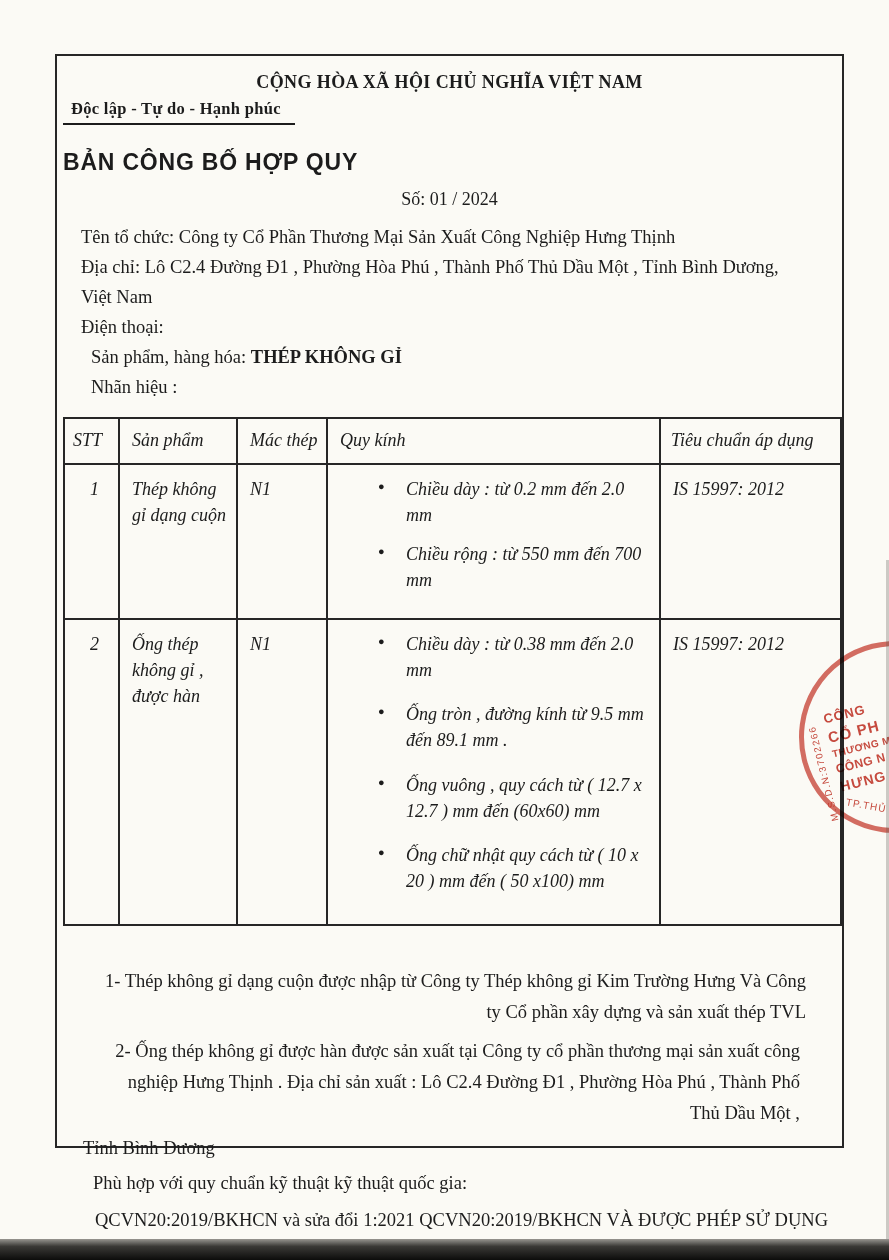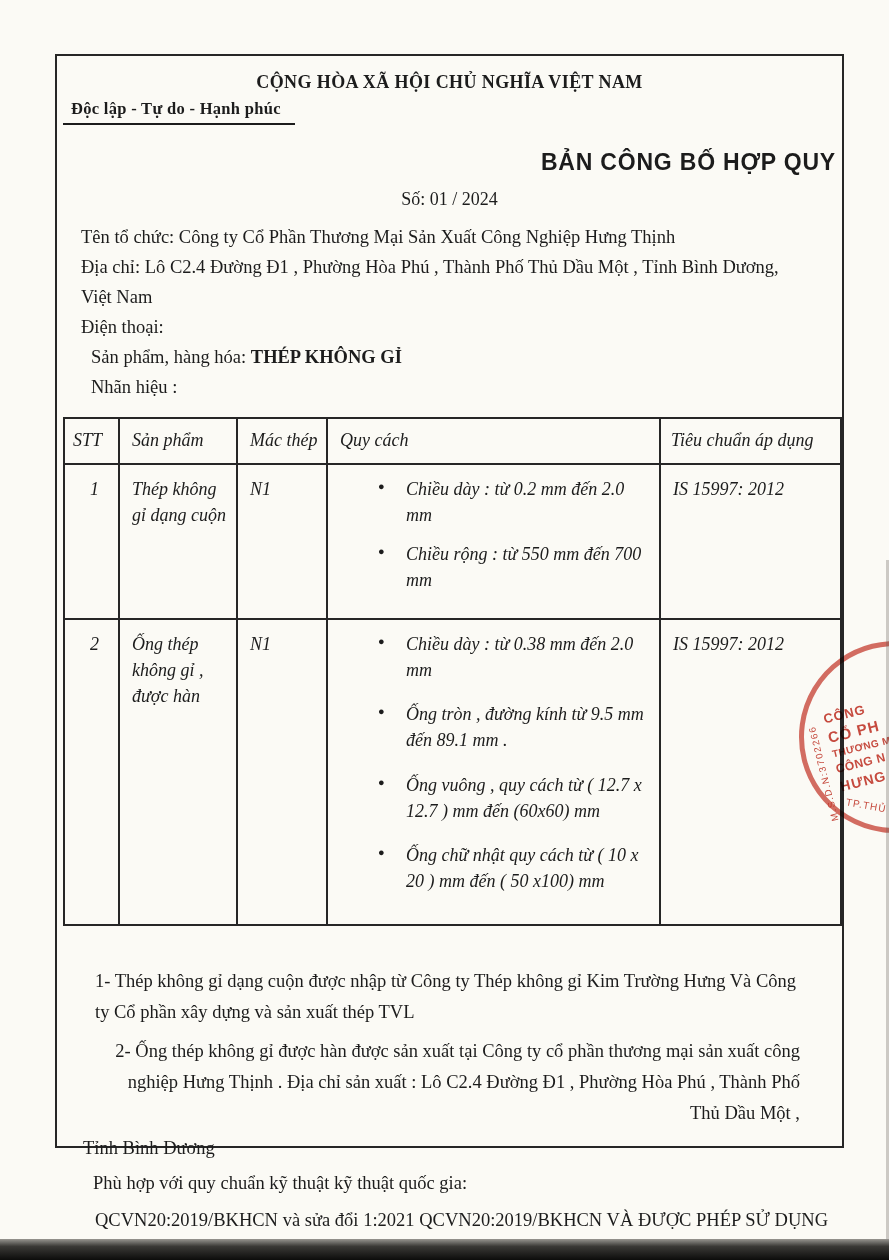--- a/index.html
+++ b/index.html
@@ -24,21 +24,21 @@
     font-size:18px; letter-spacing:0.4px;
     margin:4px 0 0 0;
   }
   .motto-wrap { text-align:left; margin-top:6px; }
   .motto {
     display:inline-block; font-weight:bold; font-size:16.5px;
     border-bottom:2px solid #1c1c1c; padding:0 14px 4px 8px;
     letter-spacing:0.3px;
   }
   .doc-title {
-    text-align:right;
+    text-align:left;
     font-family:"Liberation Sans", sans-serif;
     font-weight:bold; font-size:23px; letter-spacing:0.8px;
     margin-top:24px;
   }
   .doc-no { text-align:center; font-size:18px; margin-top:13px; }
   .para {
     font-size:18.5px; line-height:1.62;
     margin:0 28px 0 18px;
   }
   .para.first { margin-top:13px; }
@@ -64,21 +64,21 @@
   td.stt-cell { text-align:center; padding-left:4px; }
   td.grade-cell { padding-left:18px; }
   td.specs-cell { padding-left:4px; }
   .specs-list { list-style:none; margin:0; padding:0 8px 4px 38px; }
   .specs-list li { position:relative; padding-left:28px; margin-bottom:13px; }
   .specs-list li::before {
     content:"●"; position:absolute; left:0; top:3px; font-size:11px;
   }
   .specs-list.wide li { margin-bottom:18px; }
   .notes { margin-top:40px; }
-  .note1 { margin:0 30px 8px 32px; line-height:1.68; font-size:18.5px; }
+  .note1 { margin:0 30px 8px 32px; line-height:1.68; font-size:18.5px;text-align:right; }
   .note2 {
     margin:5px 36px 0 32px; line-height:1.68; font-size:18.5px;
     padding-left:24px; text-indent:-24px;text-align:right;
   }
   .province { margin:5px 28px 0 20px; font-size:18.5px; line-height:1.6; }
   .conformity-line { margin:5px 28px 0 30px; font-size:18.5px; line-height:1.6; }
   .regulation {
     margin:6px 8px 0 8px; font-size:18.5px; line-height:1.72;
     text-align:justify; text-indent:24px;
   }
@@ -152,21 +152,21 @@
           <col style="width:118px">
           <col style="width:90px">
           <col style="width:333px">
           <col style="width:181px">
       </colgroup>
       <tbody>
           <tr>
         <th style="padding-left:8px;">STT</th>
         <th>Sản phẩm</th>
         <th>Mác thép</th>
-        <th>Quy cách</th>
+        <th>Quy kính</th>
         <th style="padding-left:10px;">Tiêu chuẩn áp dụng</th>
       </tr>
       <tr>
         <td class="stt-cell" style="height:90px;">1</td>
         <td>Thép không gỉ dạng cuộn</td>
         <td class="grade-cell">N1</td>
         <td class="specs-cell">
           <ul class="specs-list">
             <li>Chiều dày : từ 0.2 mm đến 2.0 mm</li>
             <li>Chiều rộng : từ 550 mm đến 700 mm</li>

